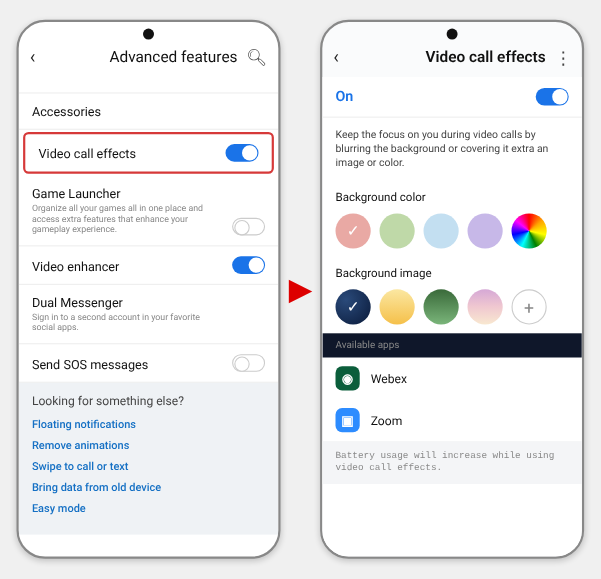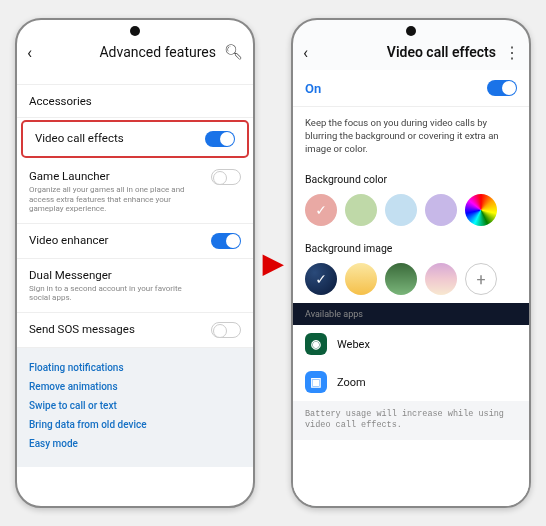--- a/index.html
+++ b/index.html
@@ -44,21 +44,21 @@
   .back { font-size: 17px; color: #222; }
   .title { font-size: 14px; color: #111; flex: 1; text-align: right; }
   .title-bold { font-weight: 600; }
   .search { font-size: 15px; color: #444; }
   .more { font-size: 16px; color: #444; letter-spacing: -1px; }
   .content { flex: 1; overflow: hidden; font-size: 11px; }
   .row {
     padding: 9px 12px;
     border-bottom: 1px solid #eee;
     display: flex;
-    align-items: flex-start;
+    align-items: flex-end;
     justify-content: space-between;
   }
   .row .lbl { color: #111; font-size: 11.5px; }
   .row .sub { color: #888; font-size: 8px; line-height: 1.2; margin-top: 2px; max-width: 160px; }
   .row.highlight {
     border: 2px solid #d63939;
     border-radius: 5px;
     margin: 2px 4px;
   }
   .toggle {
@@ -158,20 +158,21 @@
     </div>
 
     <div class="row">
       <div>
           <div class="lbl">Send SOS messages</div>
         </div>
       <div class="toggle off-outline"></div>
     </div>
 
     <div class="footer">
+      <div class="head">Looking for something else?</div>
       <div class="link">Floating notifications</div>
       <div class="link">Remove animations</div>
       <div class="link">Swipe to call or text</div>
       <div class="link">Bring data from old device</div>
       <div class="link">Easy mode</div>
     </div>
   </div>
 </div>
 
 <div class="arrow">▶</div>

